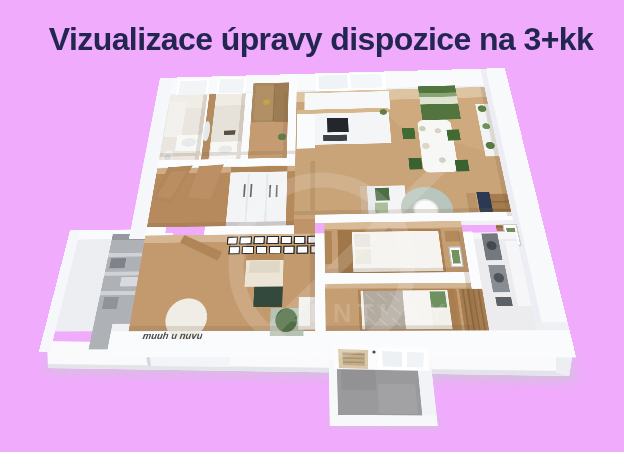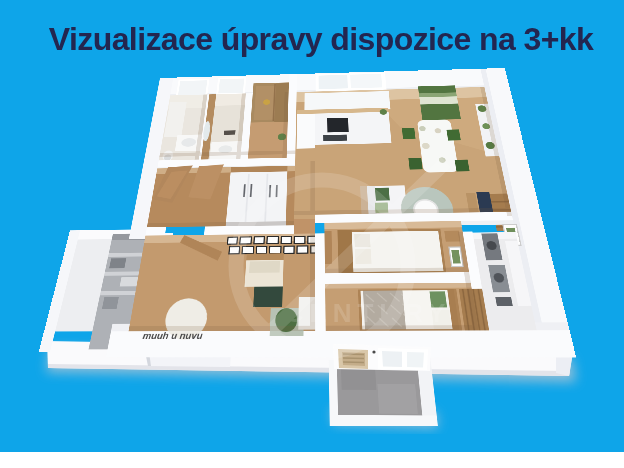--- a/index.html
+++ b/index.html
@@ -1,15 +1,15 @@
 <!DOCTYPE html>
 <html><head><meta charset="utf-8">
 <style>
 html,body{margin:0;padding:0;}
-.page{position:relative;width:624px;height:452px;background:#0ea5e9;overflow:hidden;font-family:"Liberation Sans",sans-serif;text-decoration:underline;}
+.page{position:relative;width:624px;height:452px;background:#f0abfc;overflow:hidden;font-family:"Liberation Sans",sans-serif;text-decoration:underline;}
 .title{position:absolute;left:9px;top:21px;width:624px;text-align:center;font-size:32px;font-weight:bold;letter-spacing:-0.6px;color:#232650;}
 .scene{position:absolute;left:0;top:0;width:700px;height:560px;transform-origin:0 0;
 transform:matrix3d(0.467455,-0.017706,0,-0.000050,-0.143854,0.327395,0,-0.000460,0,0,1,0,160,78,0,1);}
 .ovl{position:absolute;left:0;top:0;}
 </style></head>
 <body>
 <div class="page">
 
 <div class="title">Vizualizace úpravy dispozice na 3+kk</div>
 

